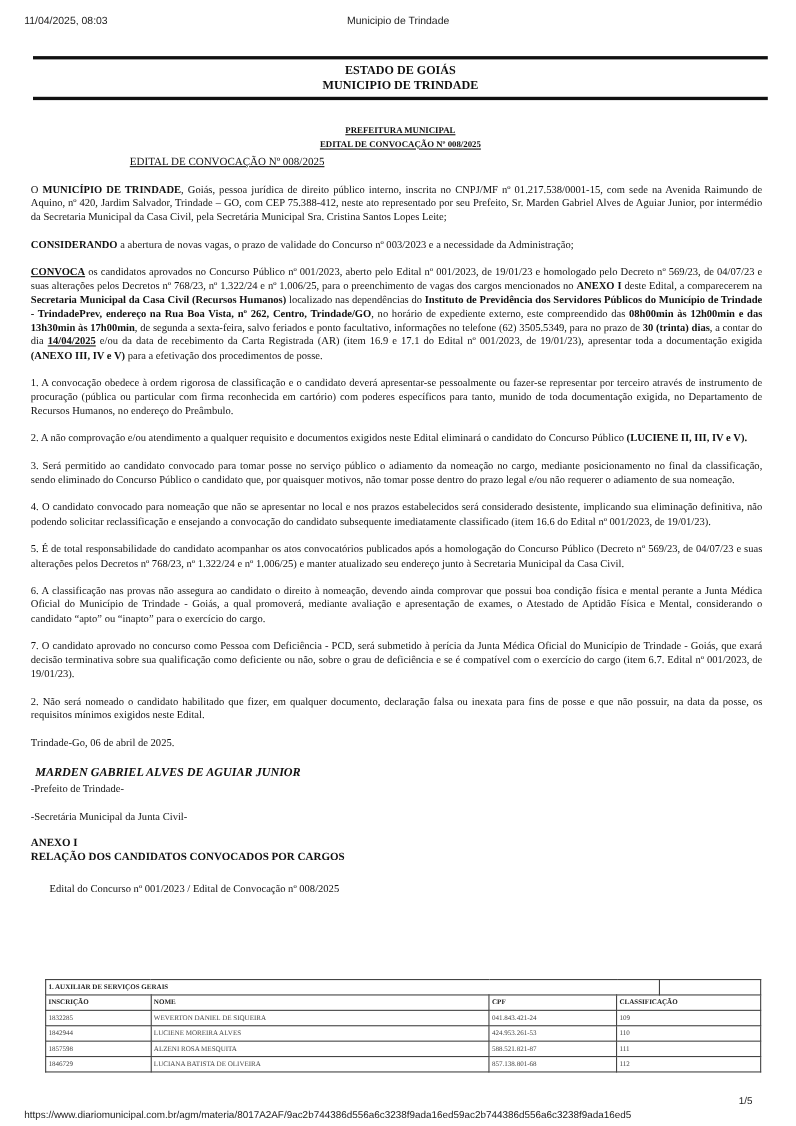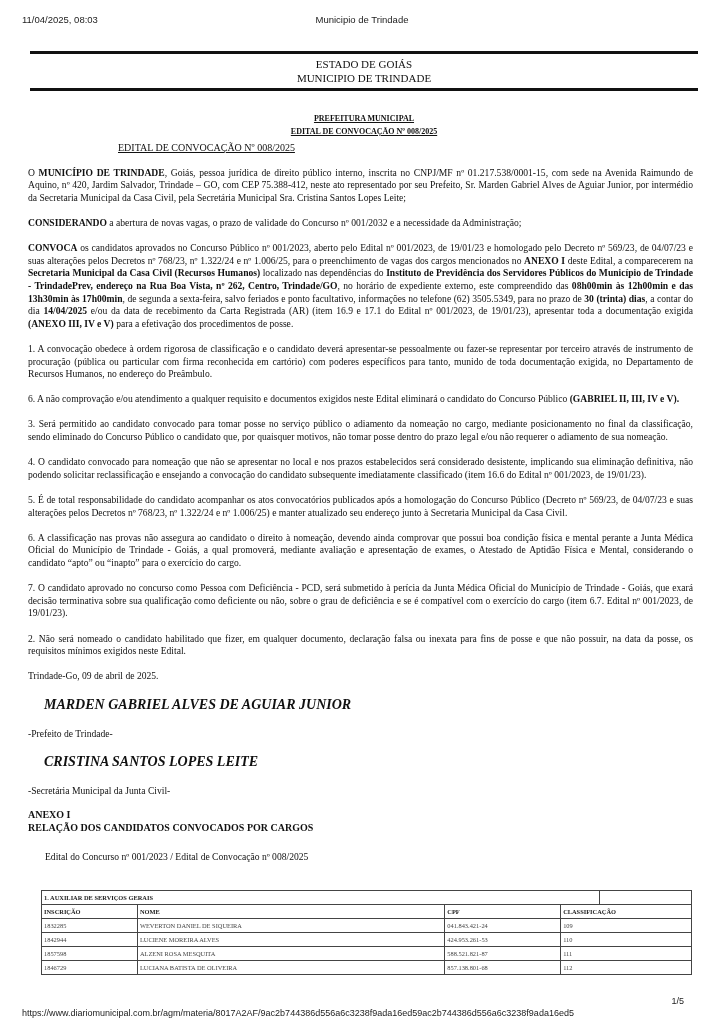--- a/index.html
+++ b/index.html
@@ -5,28 +5,28 @@
   html, body { margin:0; padding:0; background:#ffffff; }
   body { width:724px; height:1024px; position:relative; overflow:hidden; color:#111; font-family:"Liberation Serif", serif; }
   .browser-header { position:absolute; top:14px; left:0; width:724px; height:14px; font-family:"Liberation Sans", sans-serif; font-size:9.5px; color:#222; }
   .browser-header .ts { position:absolute; left:22px; top:0;text-align:right; }
   .browser-header .ttl { position:absolute; left:0; width:724px; text-align:center; top:0; }
   .browser-footer { position:absolute; top:996px; left:0; width:724px; font-family:"Liberation Sans", sans-serif; font-size:9px; color:#222; }
   .browser-footer .url { position:absolute; left:22px; top:12px; }
   .browser-footer .pg { position:absolute; right:40px; top:0; }
 
   .rule { position:absolute; left:30px; width:668px; height:3px; background:#111; }
-  .hdr-state { position:absolute; top:57px; left:30px; width:668px; text-align:center; font-weight:normal; font-size:11px; line-height:14px; }
+  .hdr-state { position:absolute; top:57px; left:30px; width:668px; text-align:center; font-weight:bold; font-size:11px; line-height:14px; }
   .hdr-sub { position:absolute; top:112px; left:30px; width:668px; text-align:center; font-weight:bold; font-size:8px; line-height:13px;text-decoration:underline; }
 
   .content { position:absolute; top:142px; left:28px; width:665px; font-size:9.6px; line-height:12.6px; }
   .content p { margin:0 0 12.6px 0; text-align:justify; }
   .doc-title { margin:0 0 12px 90px !important; text-decoration:underline; font-size:10px; }
-  .u { }
-  .sig-name { font-weight:bold; font-style:italic; margin:16px !important; font-size:14px; }
+  .u { text-decoration:underline; }
+  .sig-name { font-weight:bold; font-style:italic; margin:4px !important; font-size:11px; }
   .sig-role { margin:0 0 12px 0 !important; }
   .annex { font-weight:bold; margin:0 !important; font-size:10px; line-height:12.5px; }
   .annex-sub { margin:17px !important; }
 
   table.cands { position:absolute; top:890px; left:41px; width:651px; border-collapse:collapse; font-size:6.4px; font-family:"Liberation Serif", serif; }
   table.cands td { border:1px solid #444; padding:0 2px; height:13px; color:#444; }
   table.cands .title td { height:13px; font-weight:bold; color:#222; }
   table.cands .head td { font-weight:bold; color:#222; }
 </style>
 </head>
@@ -46,38 +46,37 @@
 <div class="hdr-sub">
   <div>PREFEITURA MUNICIPAL</div>
   <div>EDITAL DE CONVOCAÇÃO Nº 008/2025</div>
 </div>
 
 <div class="content">
   <p class="doc-title">EDITAL DE CONVOCAÇÃO Nº 008/2025</p>
 
   <p><span>O </span><b>MUNICÍPIO DE TRINDADE</b><span>, Goiás, pessoa jurídica de direito público interno, inscrita no CNPJ/MF nº 01.217.538/0001-15, com sede na Avenida Raimundo de Aquino, nº 420, Jardim Salvador, Trindade – GO, com CEP 75.388-412, neste ato representado por seu Prefeito, Sr. Marden Gabriel Alves de Aguiar Junior, por intermédio da Secretaria Municipal da Casa Civil, pela Secretária Municipal Sra. Cristina Santos Lopes Leite;</span></p>
 
-  <p><b>CONSIDERANDO</b><span> a abertura de novas vagas, o prazo de validade do Concurso nº 001/2032 e a necessidade da Administração;</span></p>
+  <p><b>CONSIDERANDO</b><span> a abertura de novas vagas, o prazo de validade do Concurso nº 003/2023 e a necessidade da Administração;</span></p>
 
   <p><b class="u">CONVOCA</b><span> os candidatos aprovados no Concurso Público nº 001/2023, aberto pelo Edital nº 001/2023, de 19/01/23 e homologado pelo Decreto nº 569/23, de 04/07/23 e suas alterações pelos Decretos nº 768/23, nº 1.322/24 e nº 1.006/25, para o preenchimento de vagas dos cargos mencionados no </span><b>ANEXO I</b><span> deste Edital, a comparecerem na </span><b>Secretaria Municipal da Casa Civil (Recursos Humanos)</b><span> localizado nas dependências do </span><b>Instituto de Previdência dos Servidores Públicos do Município de Trindade - TrindadePrev, endereço na Rua Boa Vista, nº 262, Centro, Trindade/GO</b><span>, no horário de expediente externo, este compreendido das </span><b>08h00min às 12h00min e das 13h30min às 17h00min</b><span>, de segunda a sexta-feira, salvo feriados e ponto facultativo, informações no telefone (62) 3505.5349, para no prazo de </span><b>30 (trinta) dias</b><span>, a contar do dia </span><b class="u">14/04/2025</b><span> e/ou da data de recebimento da Carta Registrada (AR) (item 16.9 e 17.1 do Edital nº 001/2023, de 19/01/23), apresentar toda a documentação exigida </span><b>(ANEXO III, IV e V)</b><span> para a efetivação dos procedimentos de posse.</span></p>
 
   <p>1. A convocação obedece à ordem rigorosa de classificação e o candidato deverá apresentar-se pessoalmente ou fazer-se representar por terceiro através de instrumento de procuração (pública ou particular com firma reconhecida em cartório) com poderes específicos para tanto, munido de toda documentação exigida, no Departamento de Recursos Humanos, no endereço do Preâmbulo.</p>
-  <p><span>6. A não comprovação e/ou atendimento a qualquer requisito e documentos exigidos neste Edital eliminará o candidato do Concurso Público </span><b>(GABRIEL II, III, IV e V).</b></p>
+  <p><span>2. A não comprovação e/ou atendimento a qualquer requisito e documentos exigidos neste Edital eliminará o candidato do Concurso Público </span><b>(LUCIENE II, III, IV e V).</b></p>
   <p>3. Será permitido ao candidato convocado para tomar posse no serviço público o adiamento da nomeação no cargo, mediante posicionamento no final da classificação, sendo eliminado do Concurso Público o candidato que, por quaisquer motivos, não tomar posse dentro do prazo legal e/ou não requerer o adiamento de sua nomeação.</p>
   <p>4. O candidato convocado para nomeação que não se apresentar no local e nos prazos estabelecidos será considerado desistente, implicando sua eliminação definitiva, não podendo solicitar reclassificação e ensejando a convocação do candidato subsequente imediatamente classificado (item 16.6 do Edital nº 001/2023, de 19/01/23).</p>
   <p>5. É de total responsabilidade do candidato acompanhar os atos convocatórios publicados após a homologação do Concurso Público (Decreto nº 569/23, de 04/07/23 e suas alterações pelos Decretos nº 768/23, nº 1.322/24 e nº 1.006/25) e manter atualizado seu endereço junto à Secretaria Municipal da Casa Civil.</p>
   <p>6. A classificação nas provas não assegura ao candidato o direito à nomeação, devendo ainda comprovar que possui boa condição física e mental perante a Junta Médica Oficial do Município de Trindade - Goiás, a qual promoverá, mediante avaliação e apresentação de exames, o Atestado de Aptidão Física e Mental, considerando o candidato “apto” ou “inapto” para o exercício do cargo.</p>
   <p>7. O candidato aprovado no concurso como Pessoa com Deficiência - PCD, será submetido à perícia da Junta Médica Oficial do Município de Trindade - Goiás, que exará decisão terminativa sobre sua qualificação como deficiente ou não, sobre o grau de deficiência e se é compatível com o exercício do cargo (item 6.7. Edital nº 001/2023, de 19/01/23).</p>
   <p>2. Não será nomeado o candidato habilitado que fizer, em qualquer documento, declaração falsa ou inexata para fins de posse e que não possuir, na data da posse, os requisitos mínimos exigidos neste Edital.</p>
 
-  <p>Trindade-Go, 09 de abril de 2025.</p>
+  <p>Trindade-Go, 06 de abril de 2025.</p>
 
   <p class="sig-name">MARDEN GABRIEL ALVES DE AGUIAR JUNIOR</p>
   <p class="sig-role">-Prefeito de Trindade-</p>
-  <p class="sig-name">CRISTINA SANTOS LOPES LEITE</p>
   <p class="sig-role">-Secretária Municipal da Junta Civil-</p>
 
   <p class="annex">ANEXO I</p>
   <p class="annex">RELAÇÃO DOS CANDIDATOS CONVOCADOS POR CARGOS</p>
   <p class="annex-sub">Edital do Concurso nº 001/2023 / Edital de Convocação nº 008/2025</p>
 </div>
 
 <table class="cands">
   <colgroup>
     <col style="width:96px">

